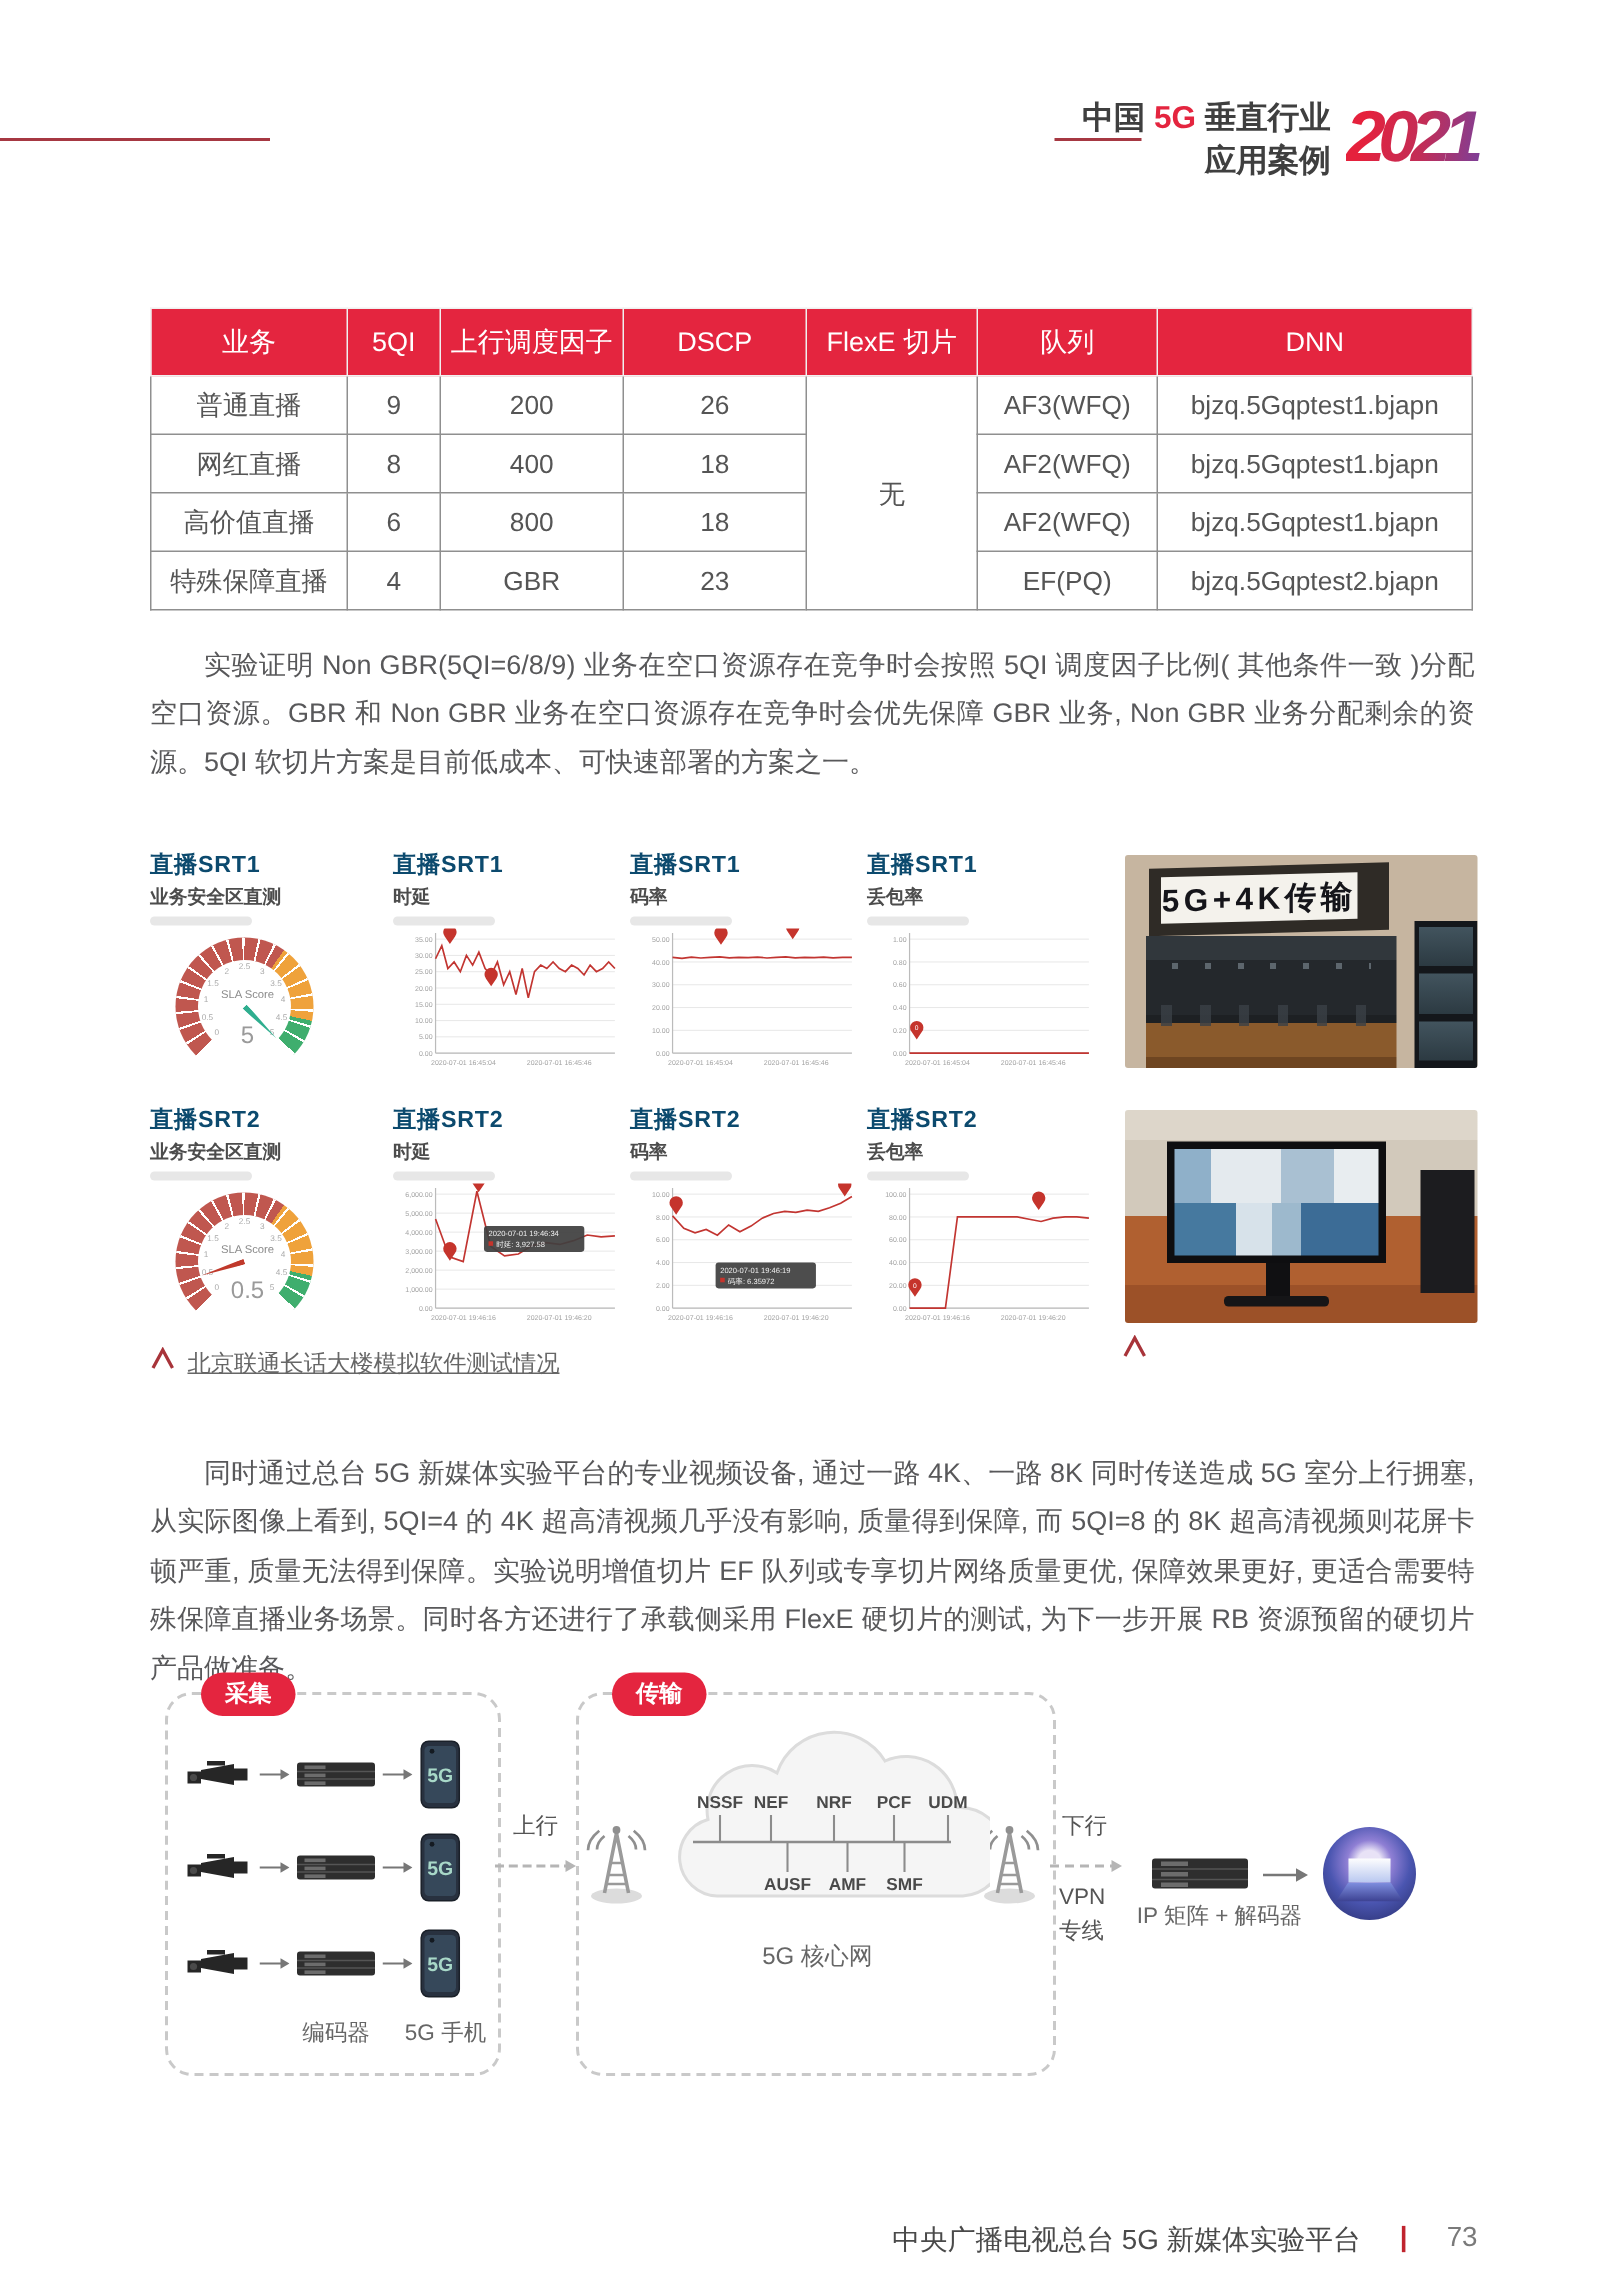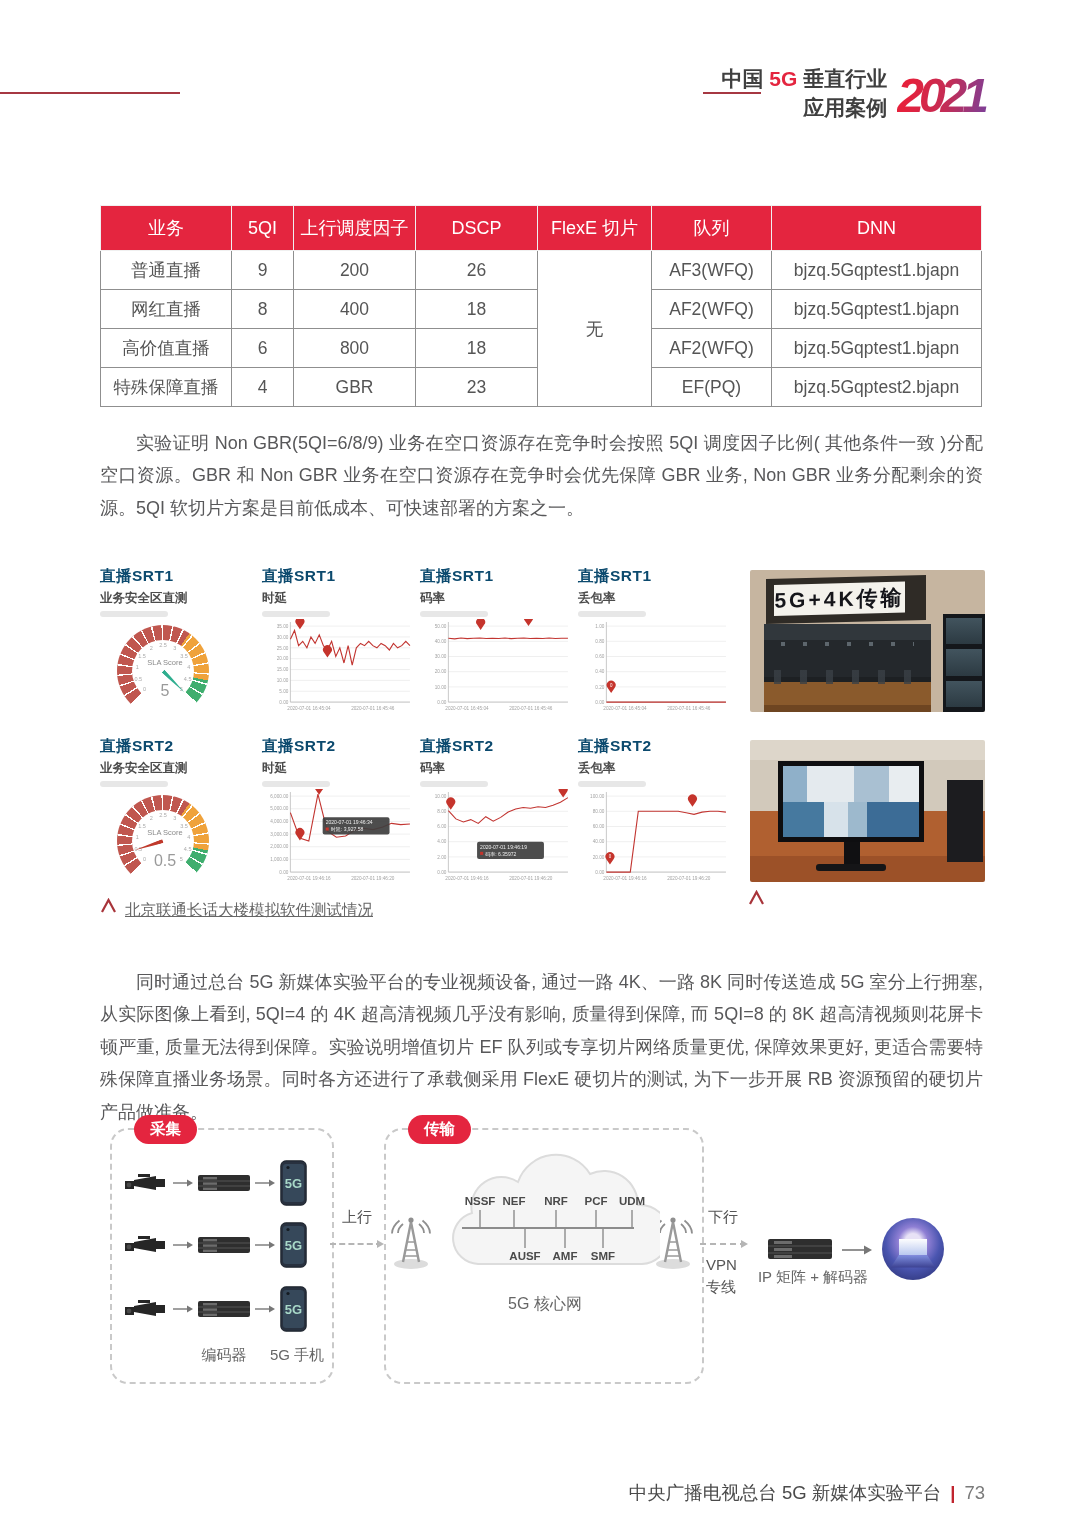--- a/index.html
+++ b/index.html
@@ -3,21 +3,21 @@
 <meta charset="utf-8">
 <style>
   * { margin:0; padding:0; box-sizing:border-box; }
   body { background:#e8e8e8; font-family:"Liberation Sans","DejaVu Sans",sans-serif; }
   .page { position:relative; width:1080px; height:1527px; background:#fff; margin:0 auto; overflow:hidden; }
   .abs { position:absolute; }
 
   
   .hline-left  { left:0;   top:92px; width:180px; height:2px; background:#a63842; }
   .hline-mid   { left:703px; top:92px; width:58px; height:2px; background:#a63842; }
-  .header-block{ right:90px; top:64px; display:flex; align-items:flex-end; gap:10px; }
+  .header-block{ right:90px; top:64px; display:flex; align-items:flex-start; gap:10px; }
   .header-text { text-align:right; font-weight:bold; font-size:21px; color:#3f3f3f; line-height:1.4; }
   .accent-5g   { color:#e4253f; }
   .logo-2021   { font-size:48px; font-weight:800; font-style:italic; letter-spacing:-5px;
                  background:linear-gradient(100deg,#e5213c 15%,#c22d57 55%,#7d3f98 95%);
                  -webkit-background-clip:text; background-clip:text; color:transparent; padding-right:6px; }
 
   
   .table-wrap { left:100px; top:205px; width:881px; }
   table { border-collapse:collapse; width:100%; font-size:17.5px; color:#555; table-layout:fixed; }
   th { background:#e4253f; color:#fff; font-weight:normal; height:45px; font-size:18px; border:1px solid #f0f0f0; }
@@ -106,21 +106,21 @@
   .dash-arrow:after { content:""; position:absolute; right:-2px; top:-5px; border-left:7px solid #b5b5b5;
           border-top:4px solid transparent; border-bottom:4px solid transparent; }
   .stage-circle { position:absolute; left:882px; top:1218px; width:62px; height:62px; border-radius:50%;
           background:radial-gradient(circle at 50% 38%, #e8e2f6 0 16%, #8f7fd4 30%, #4a55b0 55%, #252a66 100%); overflow:hidden; }
   .stage-screen { position:absolute; left:28%; top:34%; width:44%; height:26%;
           background:linear-gradient(#fdfdfe,#b9c8f0); }
   .stage-floor { position:absolute; left:14%; top:60%; width:72%; height:20%;
           background:linear-gradient(#7f8fe0,#3a3f8f); clip-path:polygon(18% 0,82% 0,100% 100%,0 100%); }
 
   
-  .footer { right:95px; top:1480px; display:flex; align-items:center; gap:9px; font-size:18.5px; }
+  .footer { right:95px; top:1480px; display:flex; gap:26px; font-size:18.5px; }
   .footer-title { color:#4a4a4a; }
   .footer-sep   { color:#c0242e; font-weight:bold; }
   .footer-page  { color:#7a7a7a; }
 </style>
 </head>
 <body>
 
 <div class="page">
 
   <div class="abs hline-left"></div>

